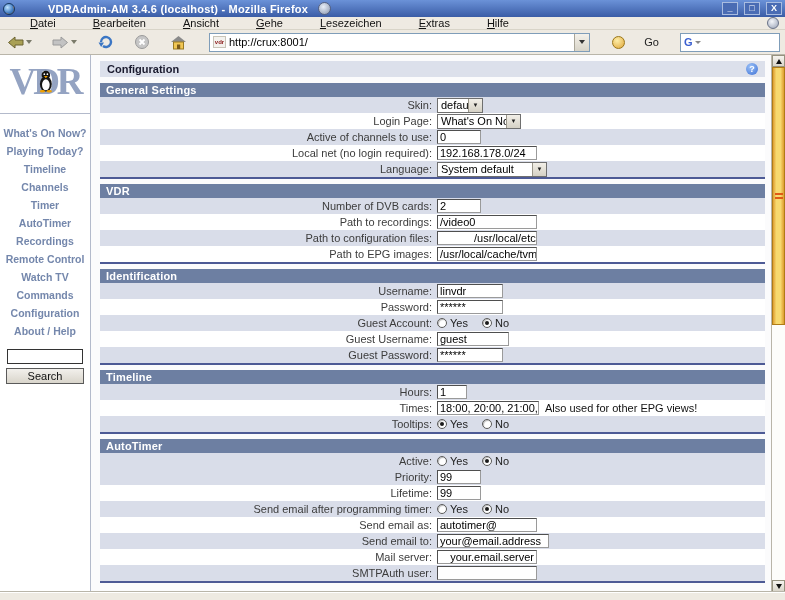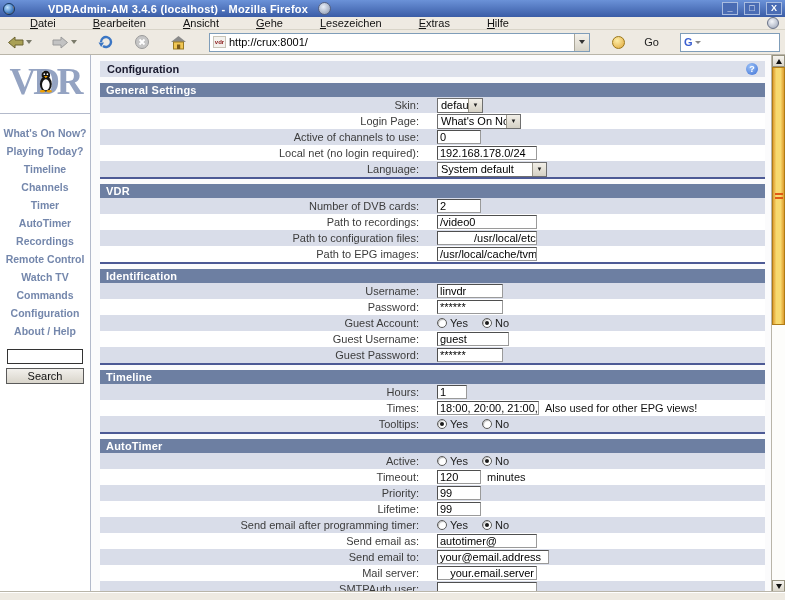--- a/index.html
+++ b/index.html
@@ -49,21 +49,21 @@
   .side-search-btn { margin-top:4px; width:78px; height:16px; background:linear-gradient(#f2f0ec,#d9d5cb); border:1px solid #5a5a5a; text-align:center; line-height:14px; color:#111; cursor:pointer; }
 
   .content { flex:1; background:#fbfbfc; padding:6px 6px 0 9px; overflow:hidden; }
   .confbar { height:16px; background:var(--conf-bar,#dce0eb); display:flex; align-items:center; padding:0 7px; font-weight:bold; color:#1a1a2e; margin-bottom:6px; }
   .helpicon { width:12px; height:12px; border-radius:50%; background:radial-gradient(circle at 38% 32%,#9cc2f8,var(--help,#3b6fd4)); color:#fff; font-size:9px; font-weight:bold; text-align:center; line-height:12px; cursor:pointer; }
   .section { border-bottom:2px solid var(--sec-border,#4d5a95); margin-bottom:5px; background:#fff; }
   .sechead { height:14px; line-height:14px; background:var(--sec-head,#6d7fa2); color:#fff; font-weight:bold; padding-left:6px; letter-spacing:0.2px; }
   .row { height:16px; display:flex; align-items:center; }
   .row.b { background:var(--row-stripe,#d9dde9); }
   .row.w { background:#fff; }
-  .rlabel { width:337px; text-align:right; padding-right:18px; color:#3c3c3c; white-space:nowrap; overflow:hidden; flex:0 0 auto; }
+  .rlabel { width:337px; text-align:right; padding-right:5px; color:#3c3c3c; white-space:nowrap; overflow:hidden; flex:0 0 auto; }
   .rfield { display:flex; align-items:center; gap:6px; flex:1; min-width:0; }
   .tin { display:inline-block; height:14px; line-height:12px; background:#fff; border:1px solid #9a9a9a; border-top-color:#4f4f4f; border-left-color:#4f4f4f; padding:0 2px; color:#000; white-space:nowrap; overflow:hidden; }
   .sel { display:inline-flex; height:15px; border:1px solid #6f6f6f; background:#fff; align-items:stretch; }
   .selv { flex:1; padding:0 3px; line-height:13px; white-space:nowrap; overflow:hidden; color:#000; }
   .selb { width:14px; background:linear-gradient(#f2efe8,#d5d1c5); border-left:1px solid #9a968a; display:flex; align-items:center; justify-content:center; font-size:6px; color:#222; }
   .ropt { display:inline-flex; align-items:center; gap:3px; margin-right:8px; cursor:pointer; color:#222; }
   .rb { width:10px; height:10px; border-radius:50%; border:1px solid #5a5a5a; background:#fff; position:relative; box-shadow:inset 1px 1px 1px #bbb; }
   .rb.on::after { content:""; position:absolute; left:2px; top:2px; width:4px; height:4px; border-radius:50%; background:#1a1a1a; }
   .sfx { color:#111; white-space:nowrap; }
 
@@ -338,27 +338,20 @@
                 <span class="ropt">
                   <span class="rb"></span>
                   <span>Yes</span>
                 </span>
                 <span class="ropt">
                   <span class="rb on"></span>
                   <span>No</span>
                 </span>
               </span>
             </div>
-            <div class="row w">
-              <span class="rlabel">Timeout:</span>
-              <span class="rfield">
-                <span class="tin" style="width: 44px;">120</span>
-                <span class="sfx">minutes</span>
-              </span>
-            </div>
             <div class="row b">
               <span class="rlabel">Priority:</span>
               <span class="rfield">
                 <span class="tin" style="width: 44px;">99</span>
               </span>
             </div>
             <div class="row w">
               <span class="rlabel">Lifetime:</span>
               <span class="rfield">
                 <span class="tin" style="width: 44px;">99</span>

